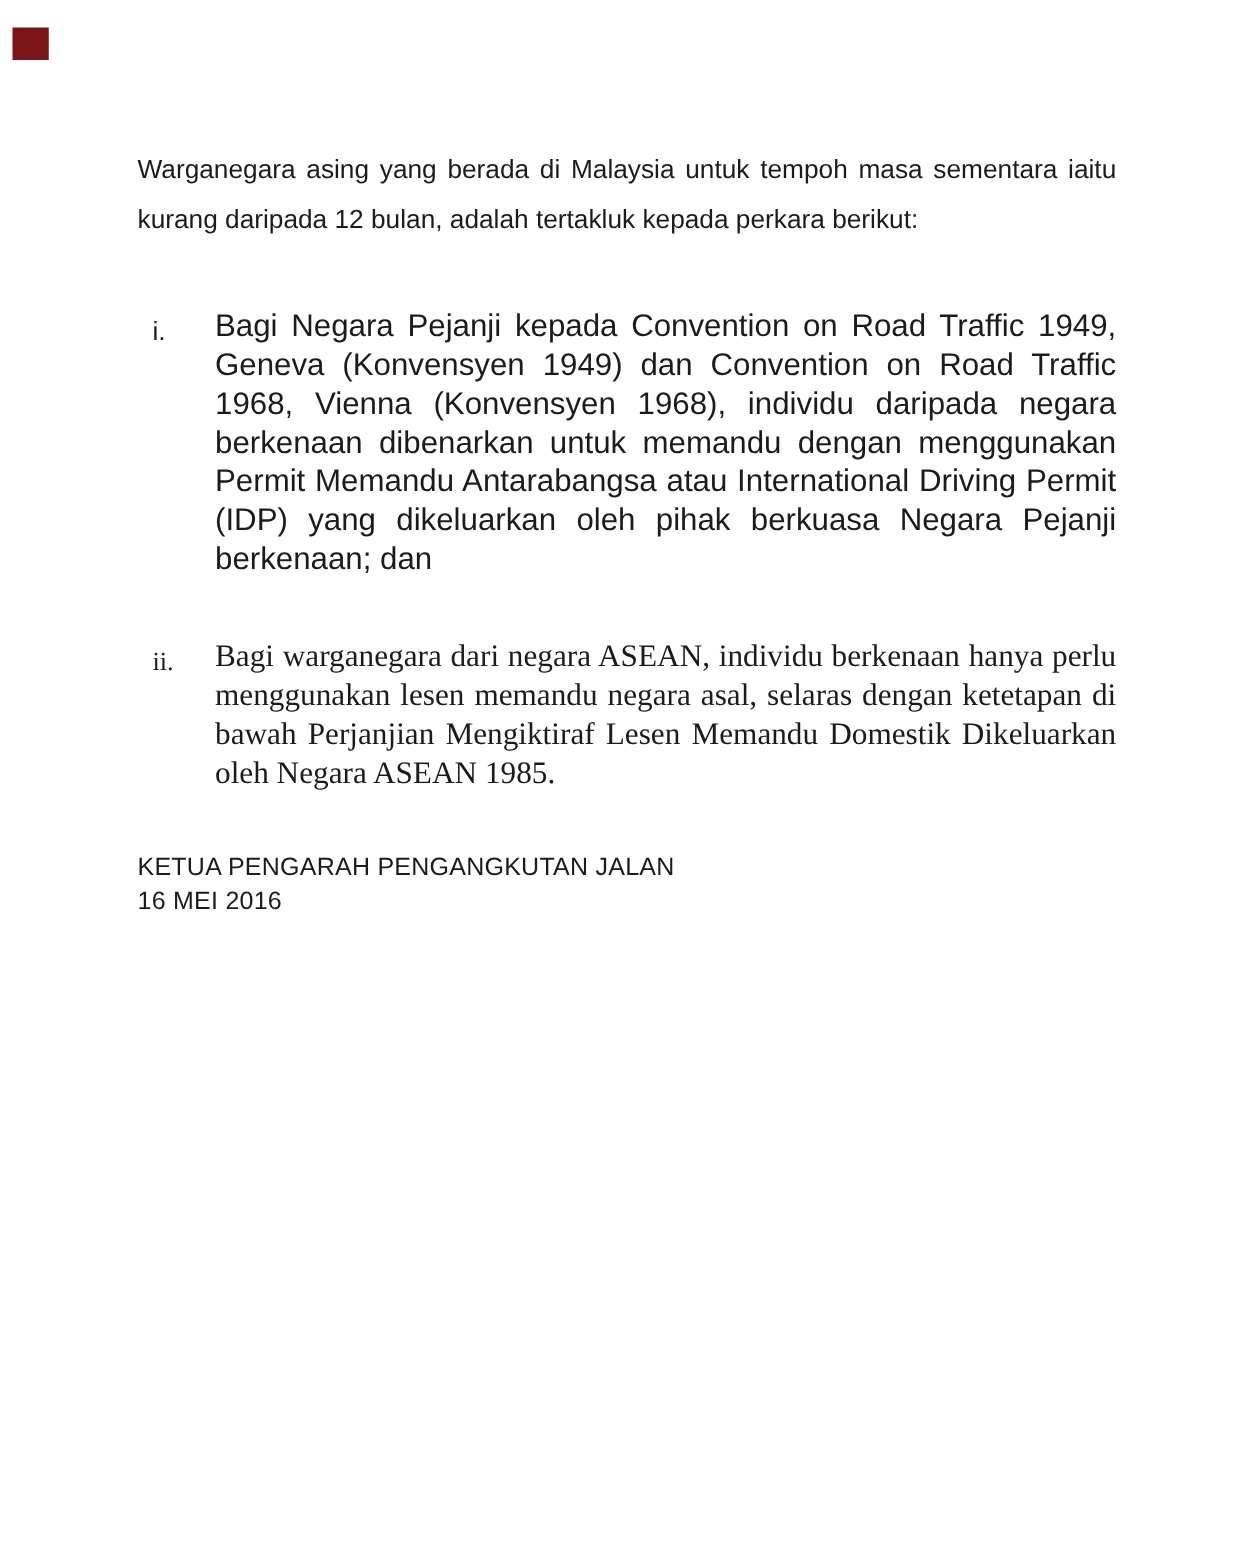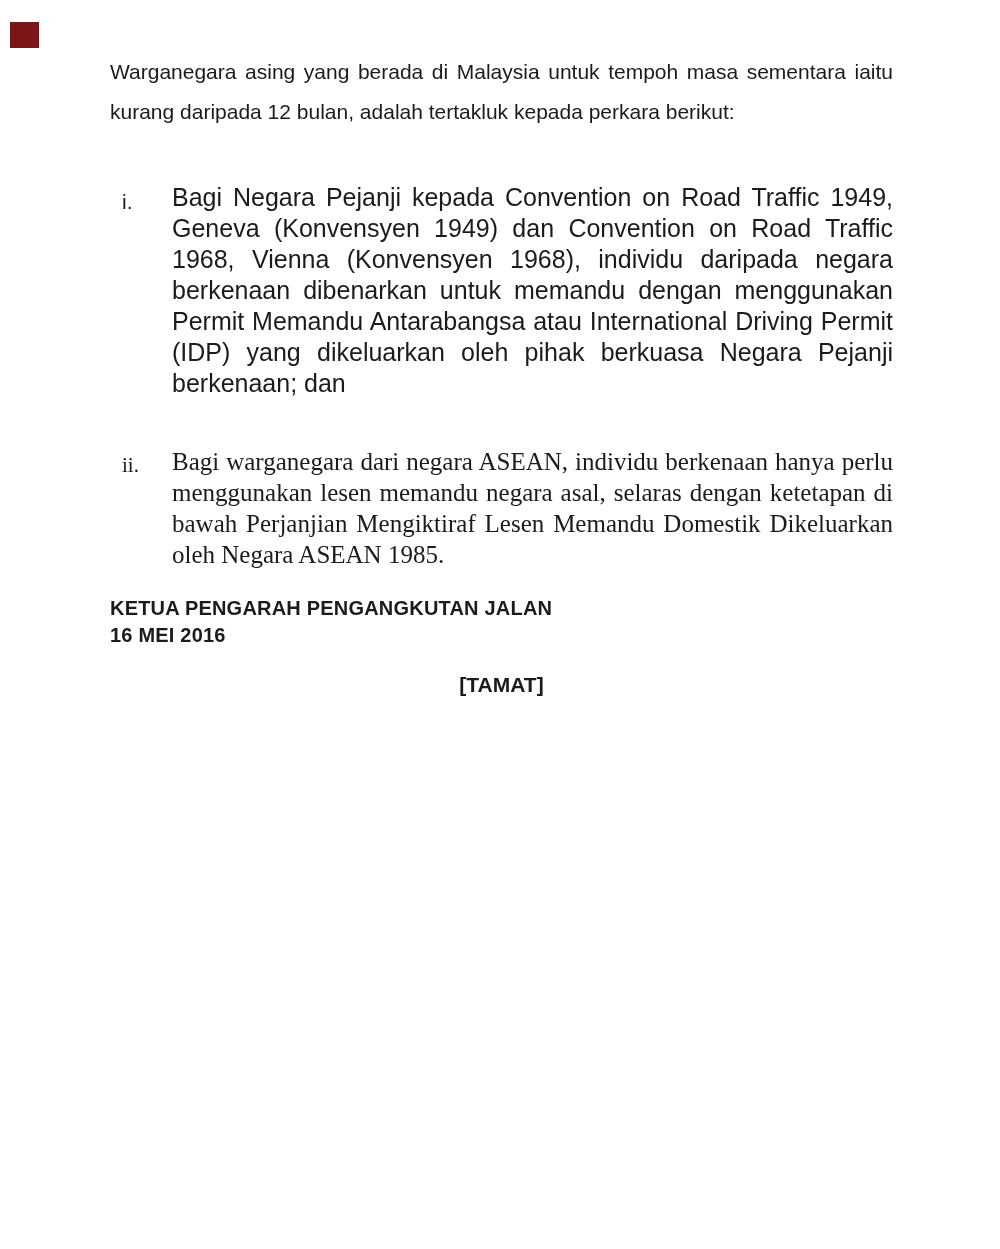--- a/index.html
+++ b/index.html
@@ -9,21 +9,21 @@
   }
   .page {
     position: relative;
     width: 1000px;
     height: 1249px;
     background: #ffffff;
     overflow: hidden;
     font-family: "Liberation Sans", "DejaVu Sans", sans-serif;
     color: #1b1b1b;
     box-sizing: border-box;
-    padding: 52px 107px 0 110px;
+    padding: 116px 107px 0 110px;
   }
   .corner-mark {
     position: absolute;
     left: 10px;
     top: 22px;
     width: 29px;
     height: 26px;
     background: #7a1518;
   }
   .body-text {
@@ -52,23 +52,23 @@
   .item-text {
     flex: 1;
     font-size: 25px;
     line-height: 31px;
     text-align: justify;
   }
   .closing {
     margin-top: 39px;
   }
   .signature {
-    margin-top: 25px;
+    margin-top: 47px;
     font-size: 20px;
-    font-weight: bold;
+    font-weight: normal;
     line-height: 27px;
     letter-spacing: 0.2px;
   }
   .end-marker {
     margin-top: 22px;
     font-size: 21px;
     font-weight: bold;
     line-height: 27px;
     text-align: center;
   }
@@ -92,15 +92,14 @@
       <span class="item-text">Bagi warganegara dari negara ASEAN, individu berkenaan hanya perlu menggunakan lesen memandu negara asal, selaras dengan ketetapan di bawah Perjanjian Mengiktiraf Lesen Memandu Domestik Dikeluarkan oleh Negara ASEAN 1985.</span>
     </div>
   </div>
 
 
   <div class="signature">
     <div>KETUA PENGARAH PENGANGKUTAN JALAN</div>
     <div>16 MEI 2016</div>
   </div>
 
-  <div class="end-marker">[TAMAT]</div>
 
 </div>
 
 </body></html>

